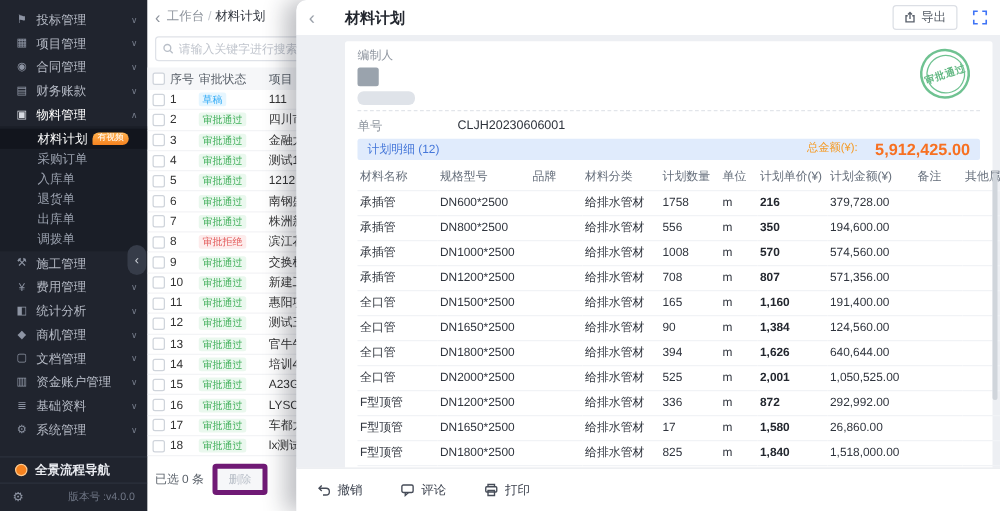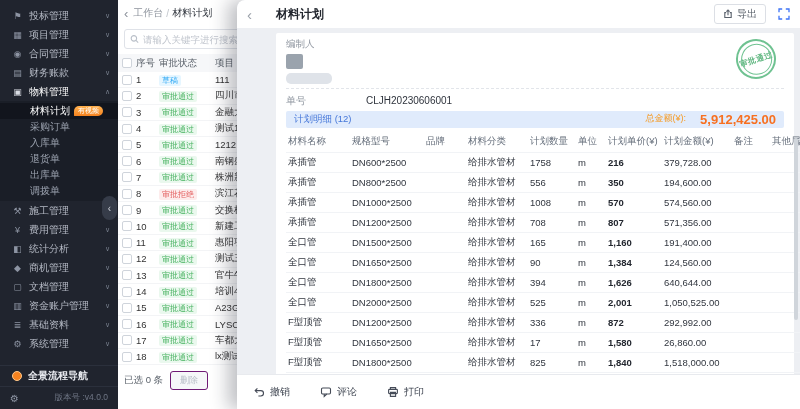--- a/index.html
+++ b/index.html
@@ -42,21 +42,21 @@
   .col-st { width:56px; flex:none; }
   .col-pj { flex:1; overflow:hidden; white-space:nowrap; }
   .ckbox { width:10px; height:10px; border:1px solid #cfd4db; border-radius:2px; background:#fff; cursor:pointer; }
   #list-rows { height:294px; overflow:hidden; }
   .lp-row { height:16.3px; display:flex; align-items:center; font-size:9.5px; color:#333; border-bottom:1px solid #f3f4f6; cursor:pointer; }
   .st-badge { font-size:8px; padding:1px 3px; border-radius:2px; white-space:nowrap; }
   .st-draft { color:#2aa7f5; background:#e6f6ff; }
   .st-pass { color:#43b05c; background:#eaf8ee; }
   .st-reject { color:#e35d5d; background:#fdecec; }
   .lp-foot { display:flex; align-items:center; gap:7px; padding:5px 6px; font-size:9.5px; color:#596069; }
-  .btn-del { border:1px solid #701a75; background:#f6f7f9; color:#b9bfc8; border-radius:3px; font-size:9px; padding:2px 9px; cursor:not-allowed; font-family:inherit; }
+  .btn-del { border:4px solid #701a75; background:#f6f7f9; color:#b9bfc8; border-radius:3px; font-size:9px; padding:2px 9px; cursor:not-allowed; font-family:inherit; }
 
   
   .drawer { position:absolute; left:237px; top:0; width:563px; height:409px; background:#edeff3; border-radius:8px 0 0 0; box-shadow:-9px 0 18px rgba(25,30,42,.28); z-index:5; overflow:hidden; }
   .dw-header { height:28px; background:#fff; border-radius:8px 0 0 0; display:flex; align-items:center; gap:8px; padding:0 10px; }
   .dw-back { color:#9aa0a9; font-size:15px; line-height:1; cursor:pointer; }
   .dw-title { font-size:12px; font-weight:bold; color:#23272f; margin-left:16px; }
   .dw-spacer { flex:1; }
   .btn-export { display:flex; align-items:center; gap:4px; border:1px solid #dcdfe5; border-radius:3px; padding:2px 8px; font-size:10px; color:#555c66; background:#fff; cursor:pointer; font-family:inherit;text-align:right; }
   .fullscreen { margin-left:4px; cursor:pointer; display:flex; }
   .card { background:#fff; margin:5px 6px 0; border-radius:2px; }

